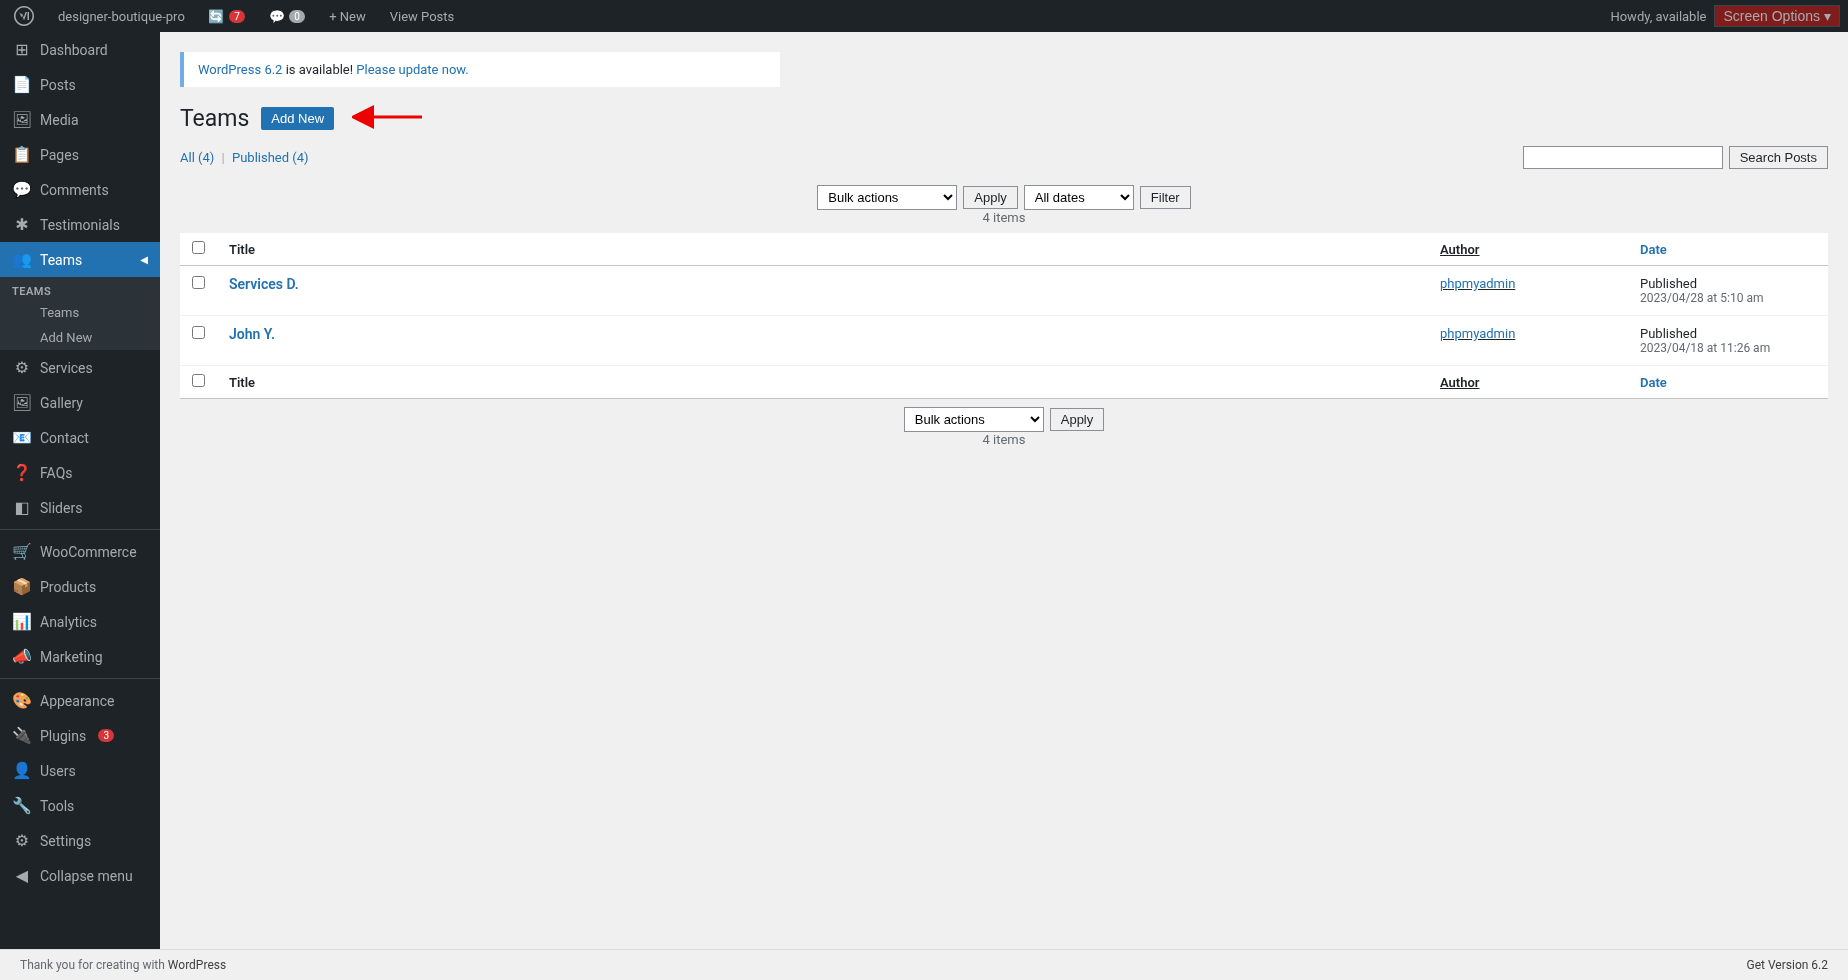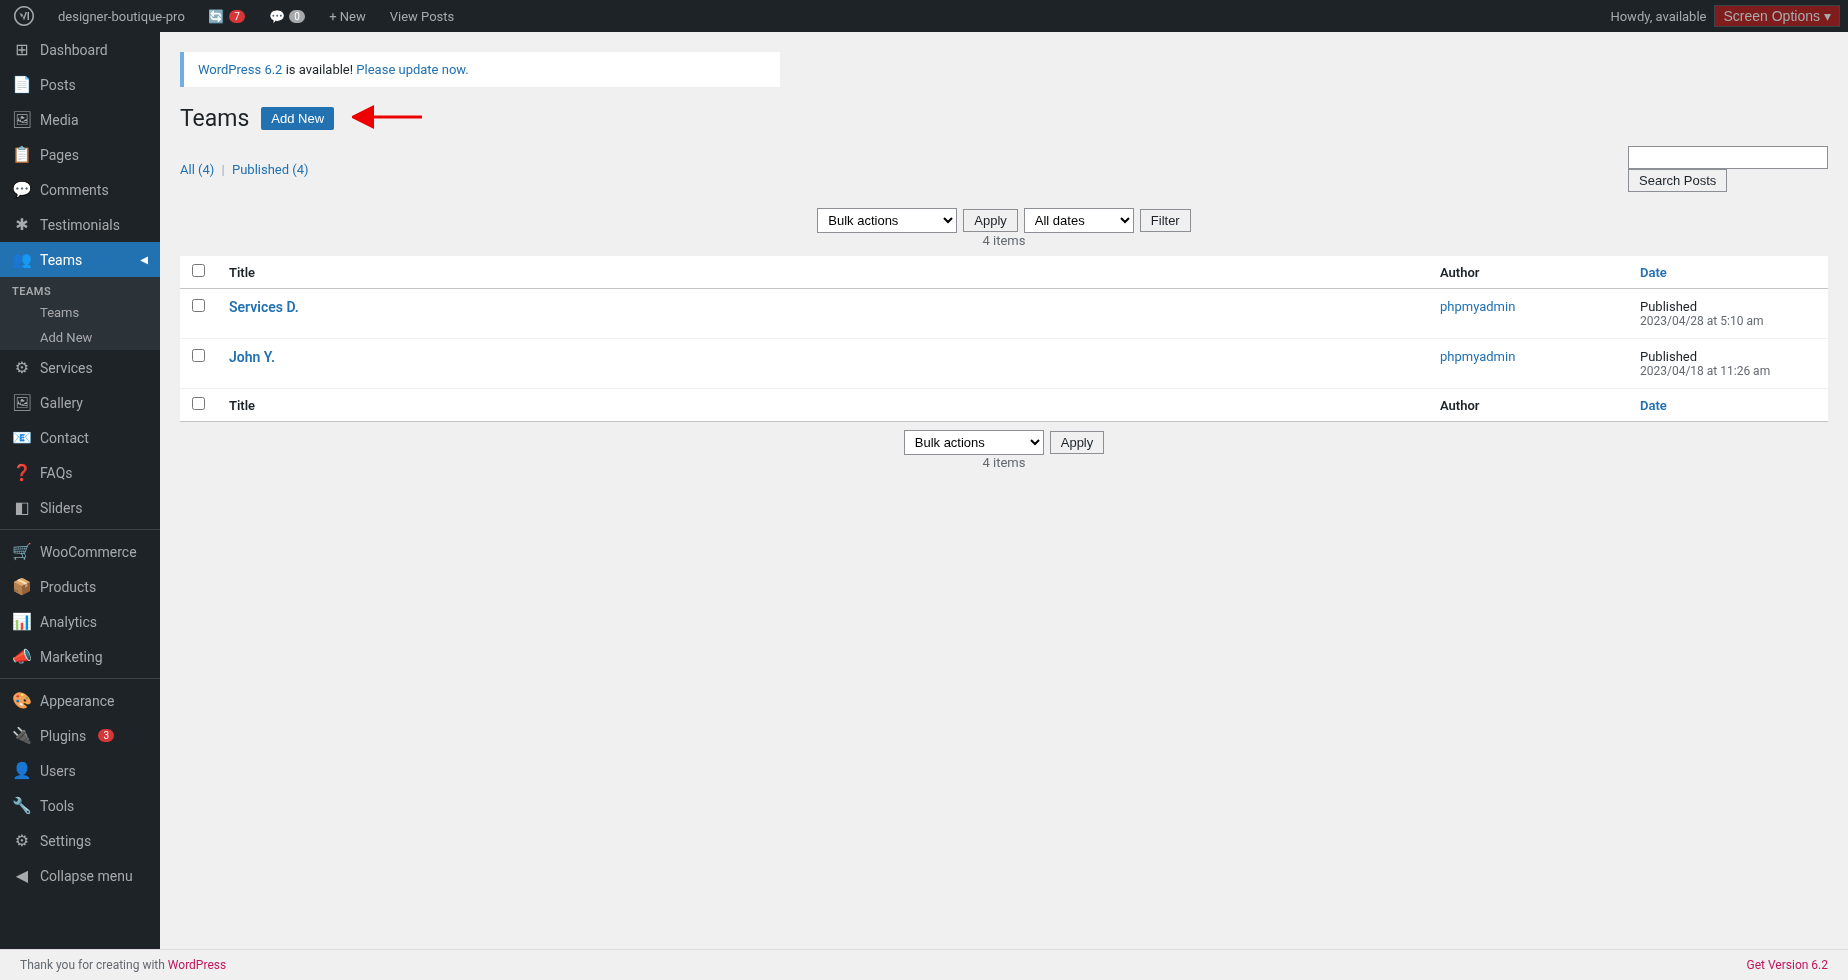--- a/index.html
+++ b/index.html
@@ -161,24 +161,24 @@
       border: 1px solid #8c8f94;
       padding: 3px 10px;
       font-size: 13px;
       cursor: pointer;
       color: #1d2327;
     }
 
     
     .search-area {
       display: flex;
-      align-items: flex-start;
+      align-items: center;
+      gap: 6px;
       margin-bottom: 8px;
       justify-content: flex-end;
-      flex-direction: column;
     }
     .search-input {
       border: 1px solid #8c8f94;
       padding: 3px 6px;
       font-size: 13px;
       width: 200px;
     }
     .search-btn {
       background: #f0f0f1;
       border: 1px solid #8c8f94;
@@ -205,40 +205,40 @@
     .posts-table th.col-date a,
     .posts-table .col-date a { color: #2271b1; text-decoration: none; }
     .posts-table td {
       padding: 10px 12px;
       border-bottom: 1px solid #f0f0f1;
       font-size: 13px;
       vertical-align: top;
     }
     .posts-table .col-cb { width: 32px; }
     .posts-table .col-title { }
-    .posts-table .col-author { width: 200px; }
+    .posts-table .col-author { width: 200px; text-decoration: underline; }
     .posts-table .col-date { width: 200px; }
     .post-title-link { color: #2271b1; text-decoration: none; font-weight: 600; font-size: 14px; }
     .author-link { color: #2271b1; text-decoration: none; }
     .date-status { font-size: 13px; color: #1d2327; }
     .date-value { font-size: 12px; color: #646970; }
 
     
     #footer {
       background: #f0f0f1;
       border-top: 1px solid #dcdcde;
       padding: 8px 20px;
       font-size: 12px;
       color: #646970;
       display: flex;
       justify-content: space-between;
       align-items: center;
       flex-shrink: 0;
     }
-    #footer a { color: #be185d; text-decoration: none; }
+    #footer a { color: #404040; text-decoration: none; }
 
     
     .red-arrow {
       display: inline-block;
       vertical-align: middle;
       margin-left: 6px;
     }
 
     
     .sidebar-separator {

